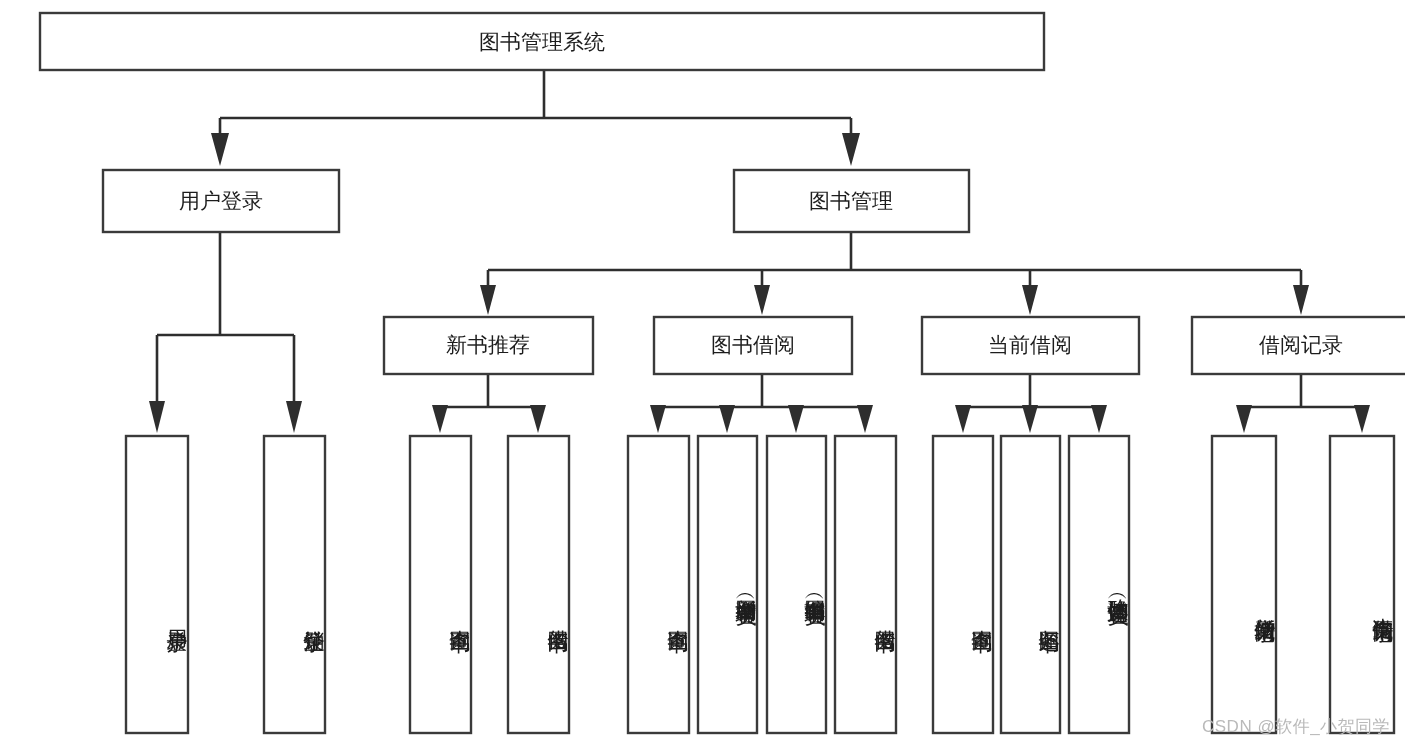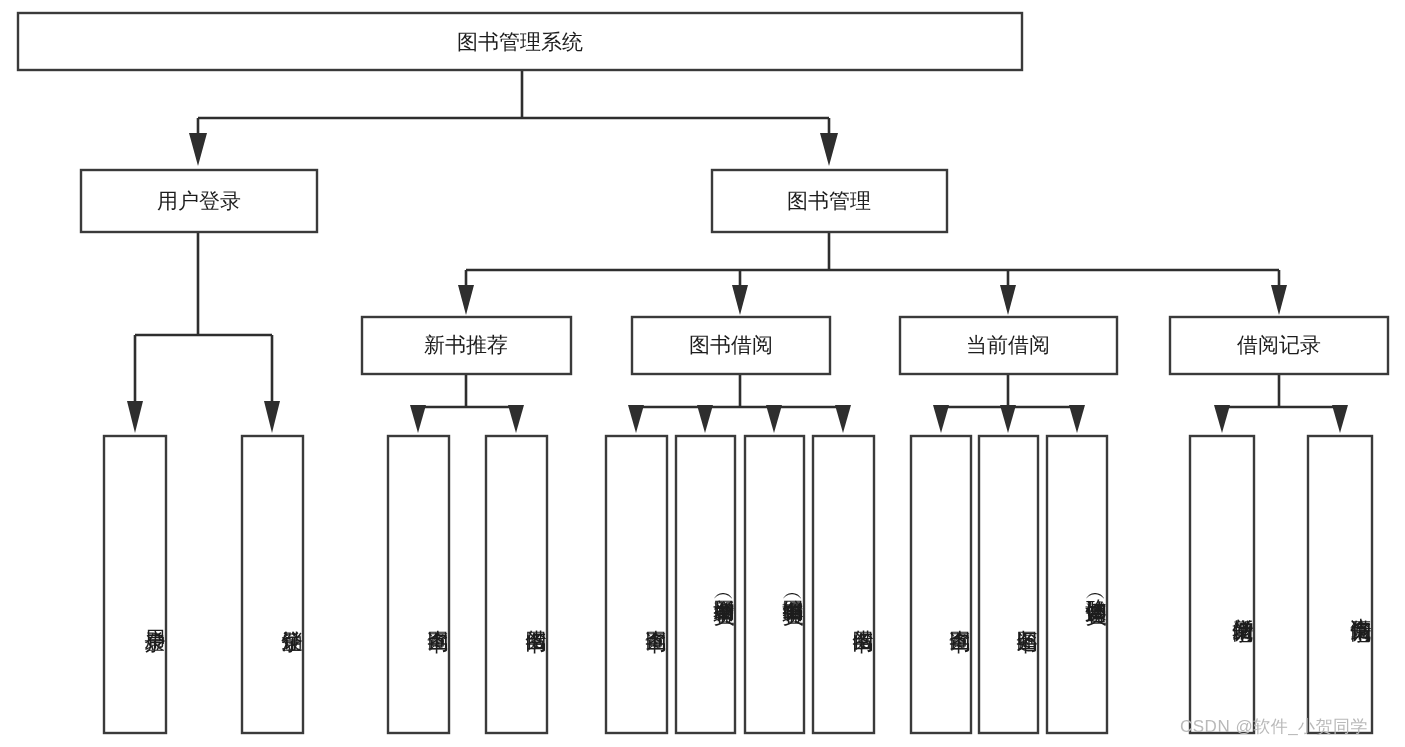--- a/index.html
+++ b/index.html
@@ -11,20 +11,21 @@
     width: 1405px;
     height: 747px;
     font-family: "Liberation Sans", "DejaVu Sans", sans-serif;
     overflow: hidden;
     position: relative;
   }
   #diagram-root {
     position: relative;
     width: 1173px;
     height: 747px;
+    margin-left: 22px;
   }
   svg.diagram-svg {
     position: absolute;
     top: 0;
     left: 0;
     width: 1405px;
     height: 747px;
     display: block;
   }
   .node-box {

